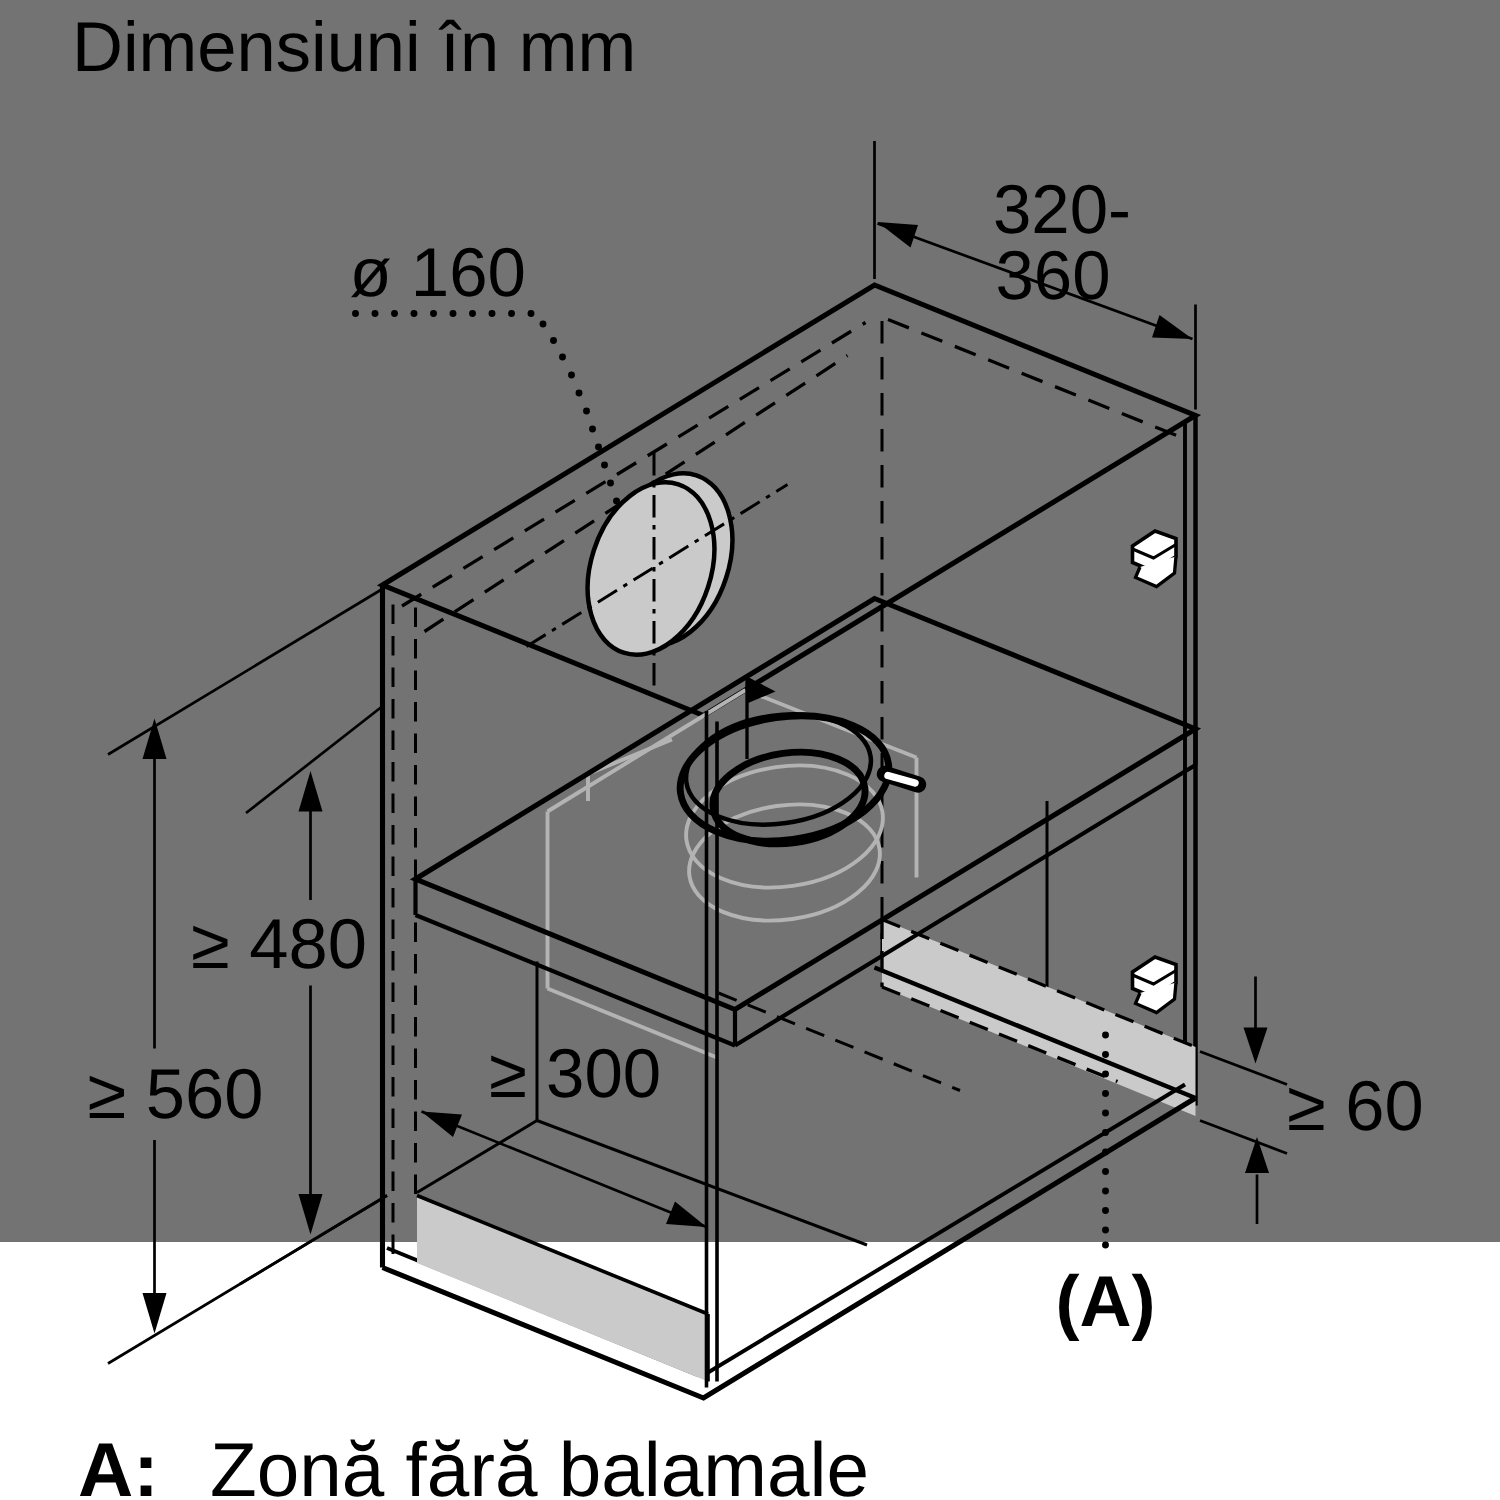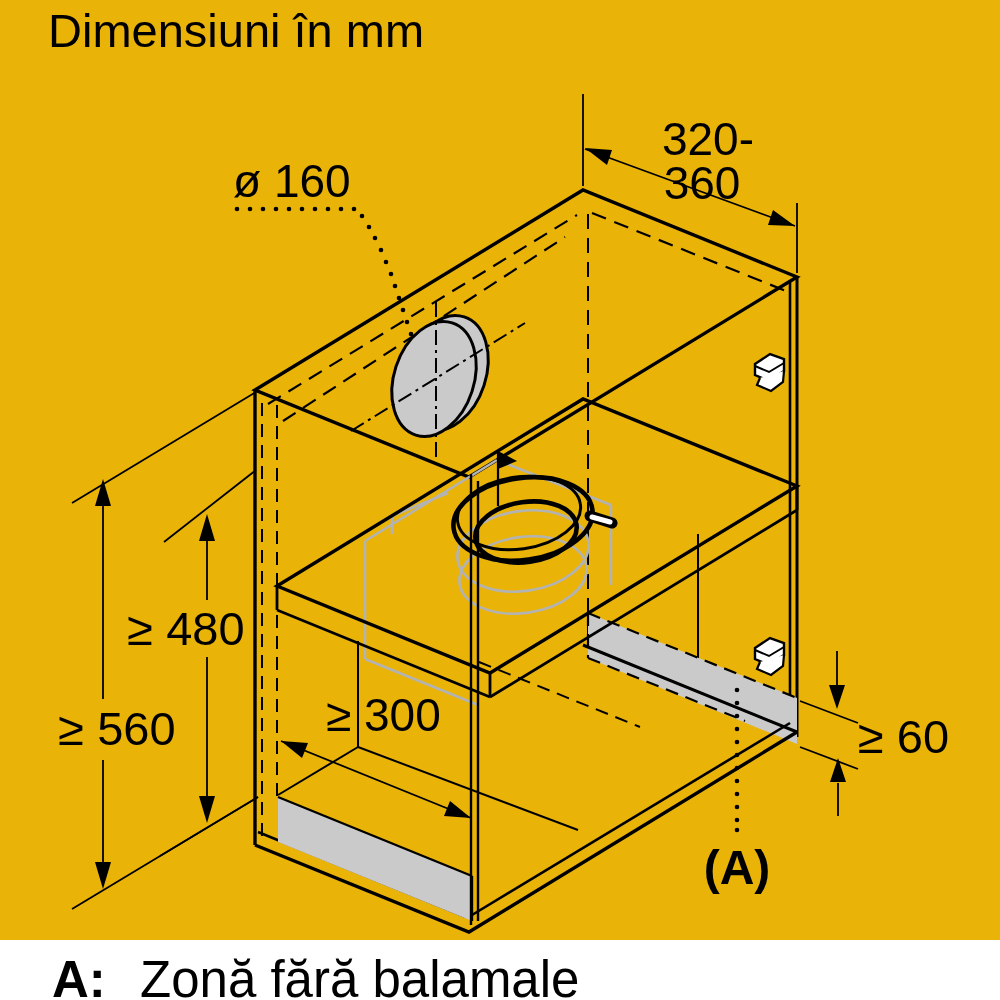--- a/index.html
+++ b/index.html
@@ -1,16 +1,16 @@
 <!DOCTYPE html>
 <html><head>
 <meta charset="utf-8">
 <style>
   html,body{margin:0;padding:0;background:#fff;width:1000px;height:1000px;overflow:hidden;}
-  .stage{width:1000px;height:940px;position:relative;background:#eab308;}
+  .stage{width:1000px;height:828px;position:relative;background:#737373;}
   svg{display:block;}
   text{fill:#000;font-family:"Liberation Sans",sans-serif;}
   .t47{font-size:47px;}
   .t46{font-size:46px;}
   .t48b{font-size:48px;font-weight:700;}
   .t51{font-size:51px;}
   .b{font-weight:700;}
   .mid{text-anchor:middle;}
   .ln{stroke:#000;fill:none;}
   .w34{stroke-width:3.4;}

